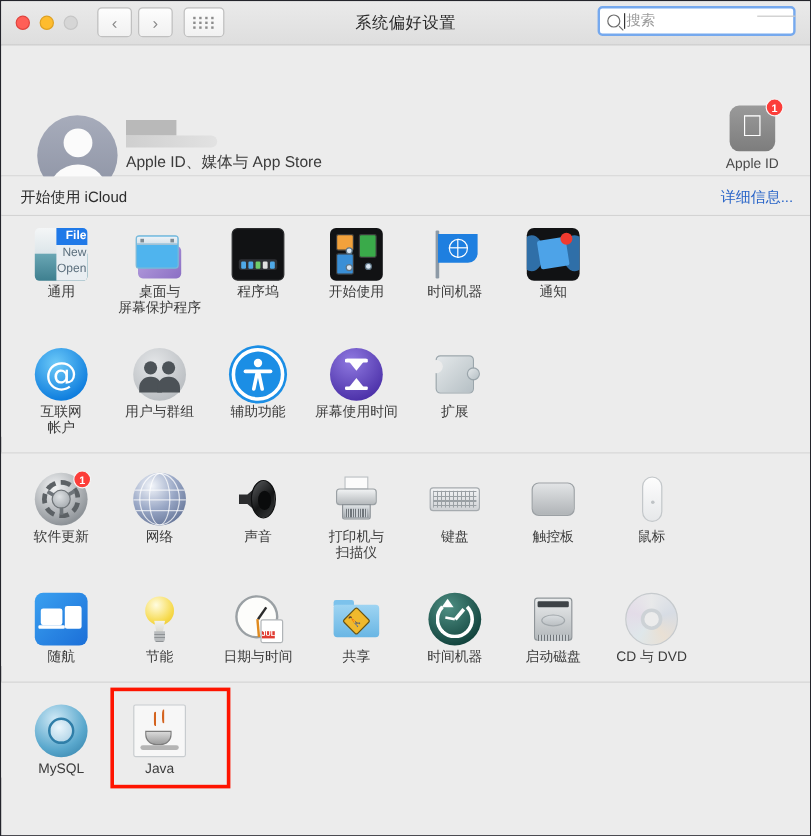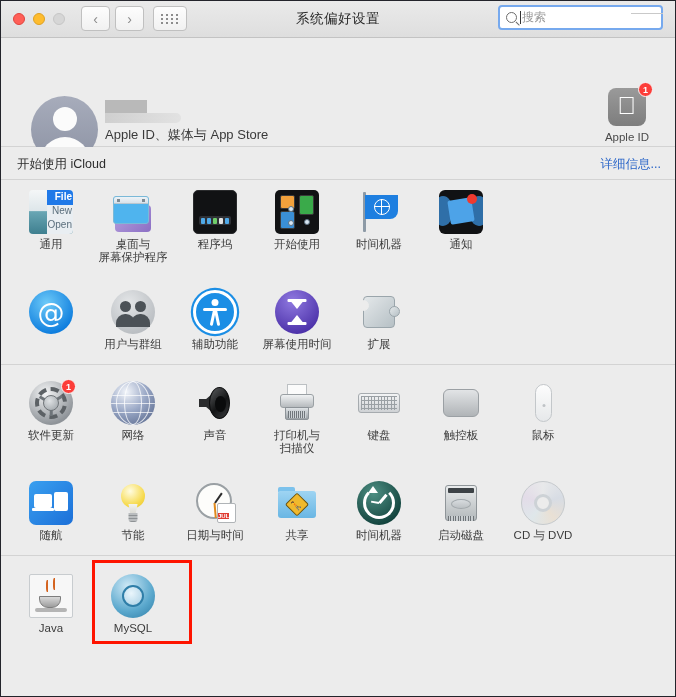--- a/index.html
+++ b/index.html
@@ -810,20 +810,22 @@
         <div class="lbl">通知</div>
       </div>
     </div>
 
     <div class="row grid-pad" style="margin-top:16px">
 
       <div class="cell">
         <div class="ico">
             <div class="i ic-inet">@</div>
           </div>
+        <div class="lbl" style="white-space:pre-line">互联网
+帐户</div>
       </div>
 
       <div class="cell">
         <div class="ico">
             <div class="i ic-users">
           <span class="p h1"></span>
               <span class="p h2"></span>
               <span class="p b1"></span>
               <span class="p b2"></span>
         </div>
@@ -1041,38 +1043,38 @@
 
   <div class="hr" style="margin-top:13px"></div>
 
   <div class="section" style="position:relative">
     <div class="sel-box"></div>
 
     <div class="row grid-pad" style="padding-top:8px">
 
       <div class="cell">
         <div class="ico">
-            <div class="i ic-java">
-          <span class="steam" style="left:16px;top:5px"></span>
-          <span class="steam" style="left:23px;top:3px"></span>
-          <span class="cup"></span>
-              <span class="saucer"></span>
-        </div>
-          </div>
-        <div class="lbl">Java</div>
-      </div>
-
-      <div class="cell">
-        <div class="ico">
             <div class="i ic-mysql">
           <span class="tooth" style="transform:translate(-50%,-50%) rotate(0deg)"></span>
           <span class="tooth" style="transform:translate(-50%,-50%) rotate(45deg)"></span>
           <span class="tooth" style="transform:translate(-50%,-50%) rotate(90deg)"></span>
           <span class="tooth" style="transform:translate(-50%,-50%) rotate(135deg)"></span>
           <span class="inner"></span>
         </div>
           </div>
         <div class="lbl">MySQL</div>
       </div>
+
+      <div class="cell">
+        <div class="ico">
+            <div class="i ic-java">
+          <span class="steam" style="left:16px;top:5px"></span>
+          <span class="steam" style="left:23px;top:3px"></span>
+          <span class="cup"></span>
+              <span class="saucer"></span>
+        </div>
+          </div>
+        <div class="lbl">Java</div>
+      </div>
     </div>
   </div>
 
 </div>
 
 </body></html>

